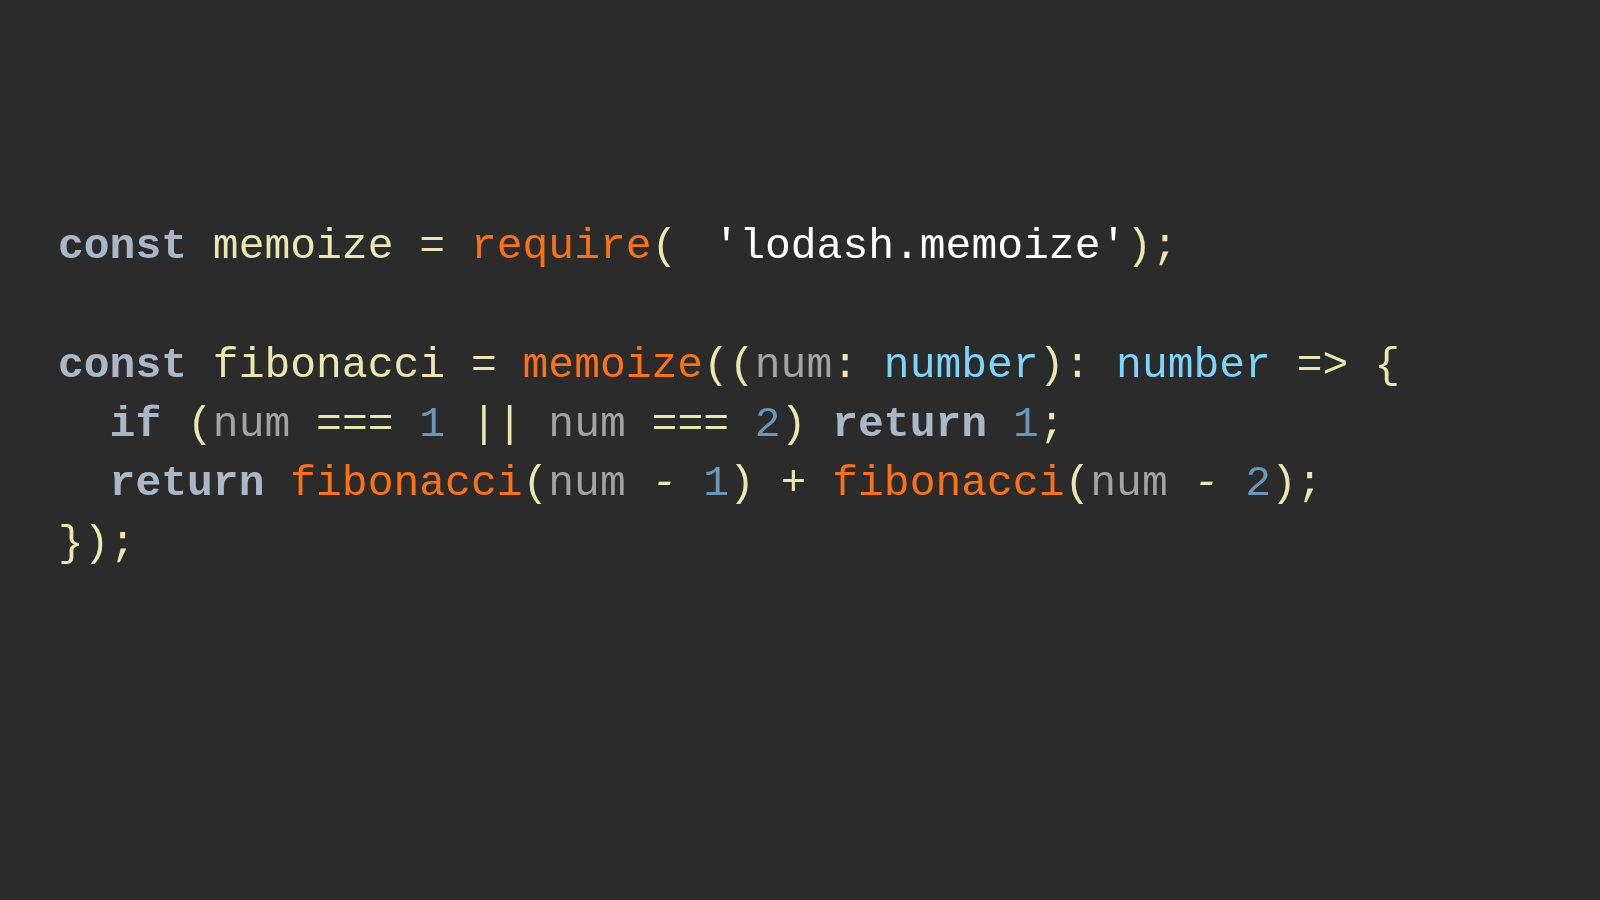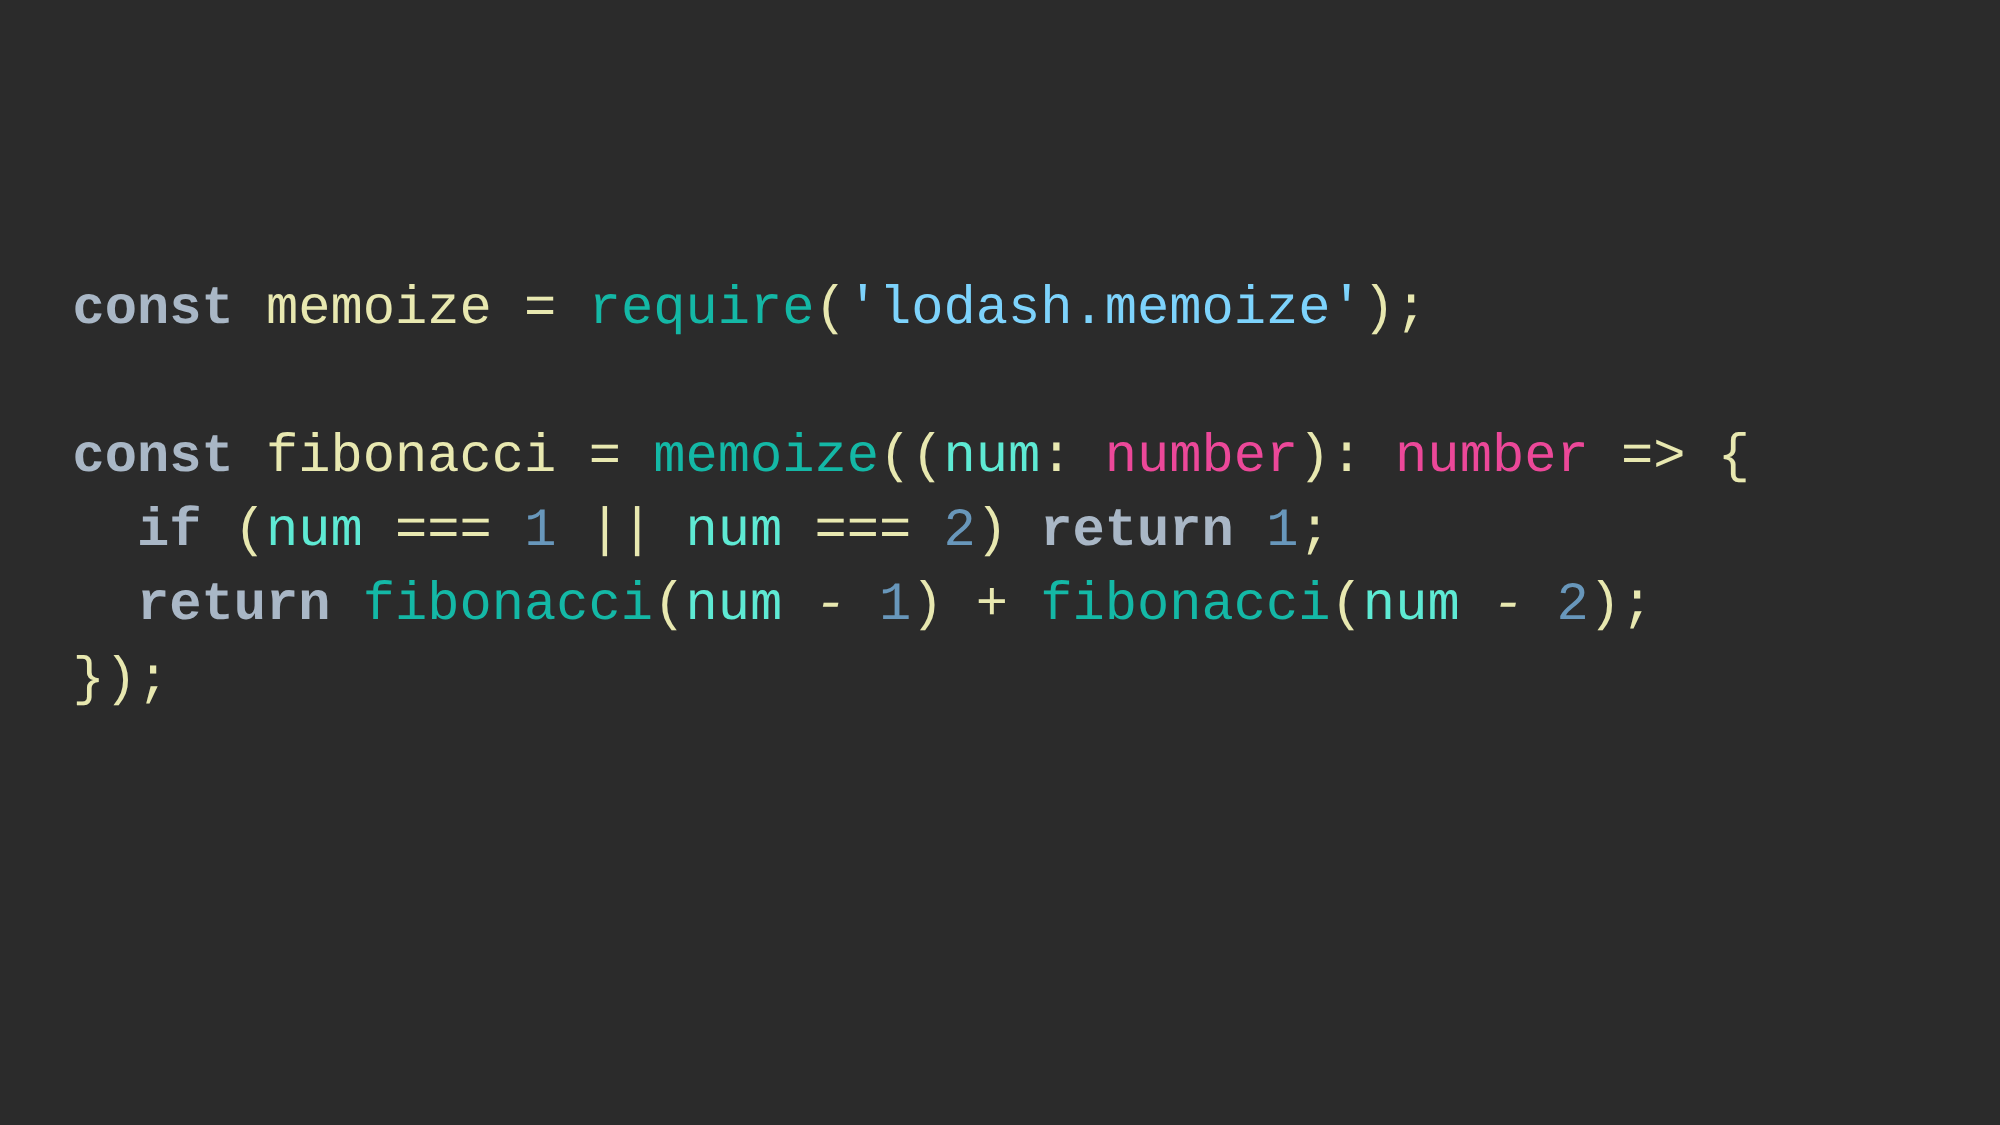--- a/index.html
+++ b/index.html
@@ -19,25 +19,25 @@
       line-height: 1.38;
       overflow: hidden;
     }
     pre {
       font-family: inherit;
       white-space: pre;
     }
     .kw { color: #a9b7c6; font-weight: bold; }
     .def { color: #e8e8b0; }
     .op { color: #e8e8b0; font-style: italic; }
-    .fn { color: #14b8a6; }
+    .fn { color: #f97316; }
     .paren { color: #e8e8b0; }
-    .str { color: #7dd3fc; }
-    .id { color: #5eead4; }
-    .type { color: #ec4899; }
+    .str { color: #ffffff; margin-left: 36px; }
+    .id { color: #a3a3a3; }
+    .type { color: #7dd3fc; }
     .num { color: #6897bb; }
     .punct { color: #e8e8b0; }
     .arrow { color: #e8e8b0; font-style: italic; }
     .code-block { position: relative; top: -55px; }
   </style>
 </head>
 <body>
 
 <pre class="code-block"><span><span class="kw">const</span> <span class="def">memoize</span> <span class="op">=</span> <span class="fn">require</span><span class="paren">(</span><span class="str">'lodash.memoize'</span><span class="paren">)</span><span class="punct">;</span></span>
 <span></span>

